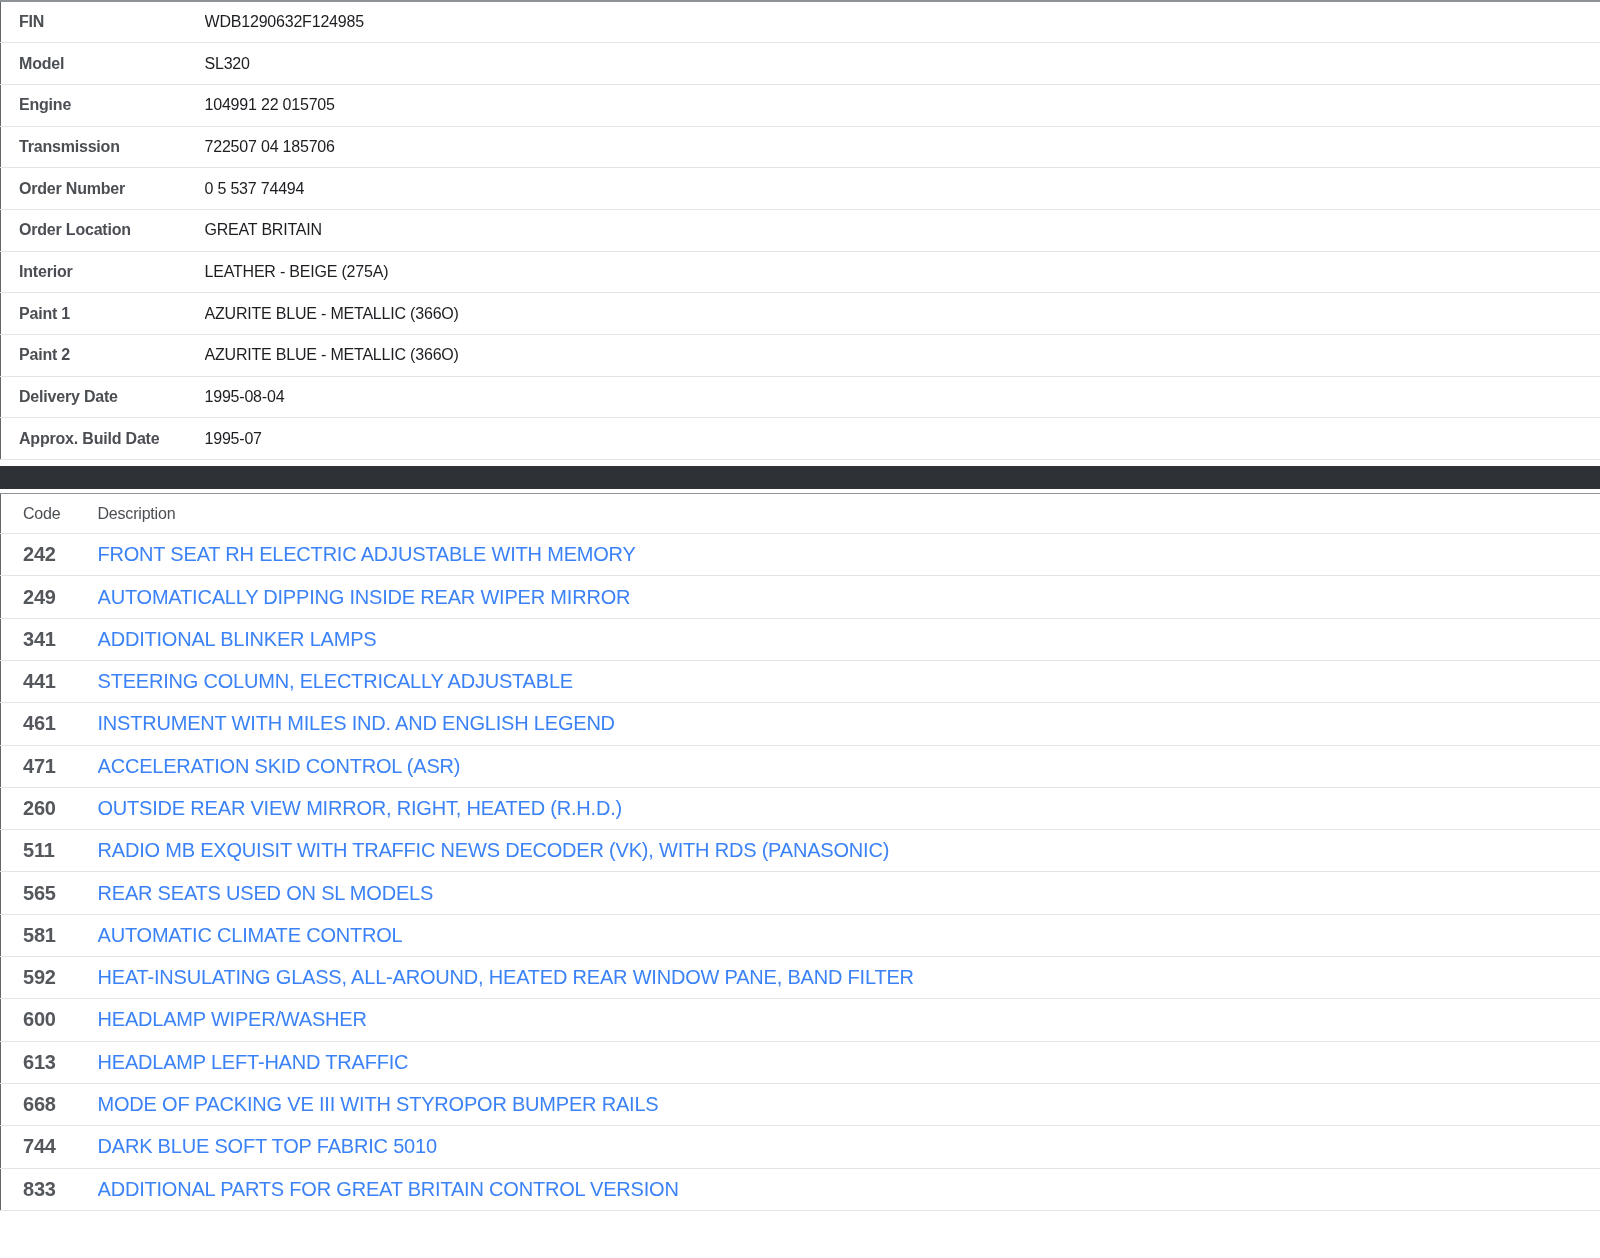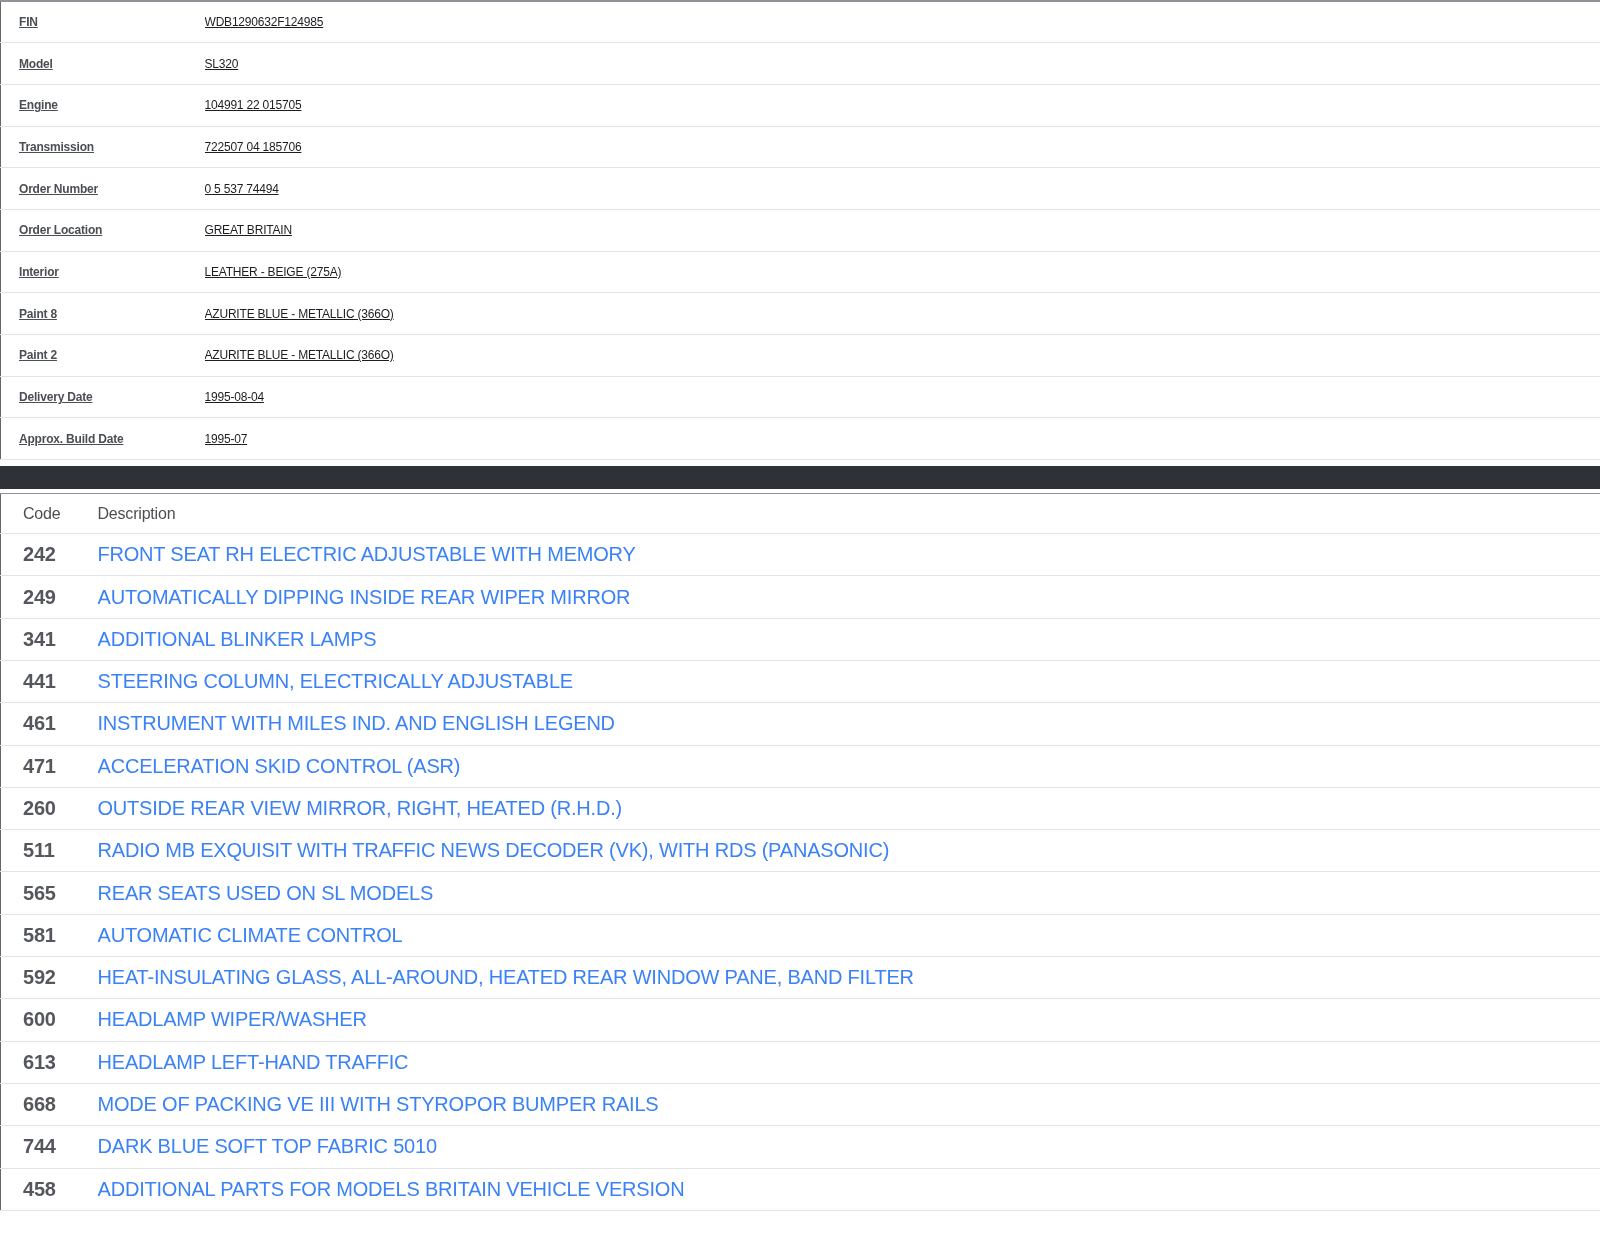--- a/index.html
+++ b/index.html
@@ -24,25 +24,24 @@
     border-top: 2px solid #8f9296;
     border-left: 1px solid #63666a;
   }
   .info-table tr {
     height: 41.7px;
     border-bottom: 1px solid #e3e4e6;
   }
   .info-table td {
     padding: 0;
     vertical-align: middle;
-    font-size: 12px;
+    font-size: 16px;
     letter-spacing: -0.2px;
     white-space: nowrap;
     overflow: hidden;
-    text-decoration: underline;
   }
   td.info-label {
     width: 204px;
     padding-left: 18px;
     color: #4b4e53;
     font-weight: 600;
   }
   td.info-value {
     color: #1c1e21;
     font-weight: 400;
@@ -126,21 +125,21 @@
         </tr>
         <tr>
           <td class="info-label">Order Location</td>
           <td class="info-value">GREAT BRITAIN</td>
         </tr>
         <tr>
           <td class="info-label">Interior</td>
           <td class="info-value">LEATHER - BEIGE (275A)</td>
         </tr>
         <tr>
-          <td class="info-label">Paint 8</td>
+          <td class="info-label">Paint 1</td>
           <td class="info-value">AZURITE BLUE - METALLIC (366O)</td>
         </tr>
         <tr>
           <td class="info-label">Paint 2</td>
           <td class="info-value">AZURITE BLUE - METALLIC (366O)</td>
         </tr>
         <tr>
           <td class="info-label">Delivery Date</td>
           <td class="info-value">1995-08-04</td>
         </tr>
@@ -215,19 +214,19 @@
         </tr>
         <tr>
           <td class="code-cell">668</td>
           <td class="desc-cell">MODE OF PACKING VE III WITH STYROPOR BUMPER RAILS</td>
         </tr>
         <tr>
           <td class="code-cell">744</td>
           <td class="desc-cell">DARK BLUE SOFT TOP FABRIC 5010</td>
         </tr>
         <tr>
-          <td class="code-cell">458</td>
-          <td class="desc-cell">ADDITIONAL PARTS FOR MODELS BRITAIN VEHICLE VERSION</td>
+          <td class="code-cell">833</td>
+          <td class="desc-cell">ADDITIONAL PARTS FOR GREAT BRITAIN CONTROL VERSION</td>
         </tr>
       </tbody>
   </table>
 
 </div>
 
 </body></html>

